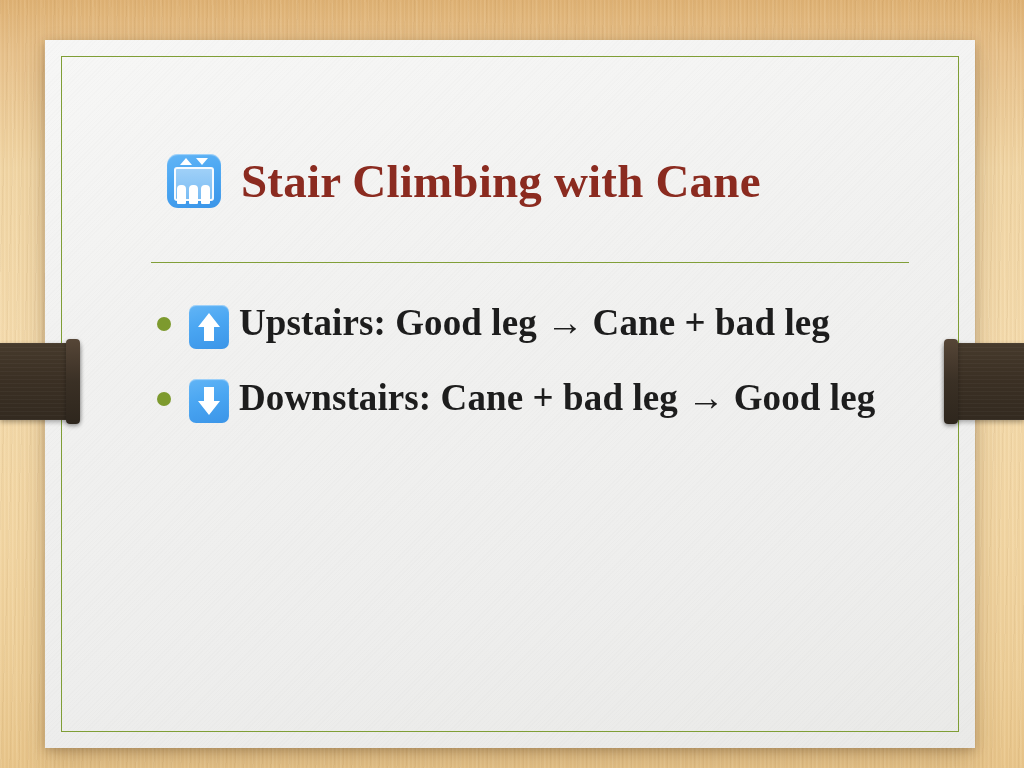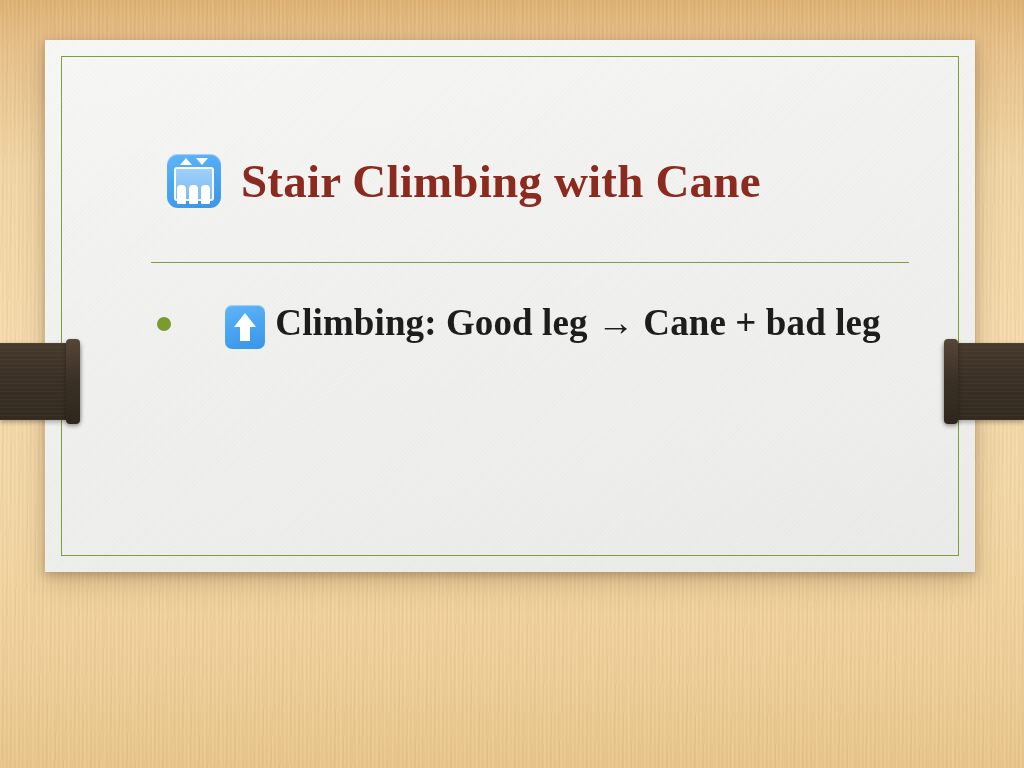--- a/index.html
+++ b/index.html
@@ -73,33 +73,32 @@
     box-shadow:0 2px 4px rgba(0,0,0,0.35);
     z-index:4;
   }
   .cap-left  { left:66px; }
   .cap-right { right:66px; }
 
   
   .slide {
     position:absolute;
     left:45px; top:40px;
-    width:930px; height:532px;
+    width:930px; height:708px;
     background:
       repeating-linear-gradient(135deg,
         rgba(0,0,0,0.012) 0px,
         rgba(0,0,0,0.012) 1px,
         transparent 1px,
         transparent 3px),
       linear-gradient(170deg,#f7f7f6 0%,#f1f1f0 40%,#eeeeed 75%,#eaeae8 100%);
     box-shadow:
       0 3px 9px rgba(90,60,25,0.30),
       0 12px 26px rgba(90,60,25,0.20);
     z-index:2;
-    text-align:center;
   }
 
   .slide-border {
     position:absolute;
     left:16px; top:16px; right:16px; bottom:16px;
     border:1.6px solid #7f9e35;
     pointer-events:none;
   }
 
   .slide-content {
@@ -252,20 +251,28 @@
     <div class="title-rule"></div>
 
     <div class="bullets">
 
       <div class="bullet">
         <span class="bullet-dot"></span>
         <span class="bullet-emoji sq arrw">
           <svg width="40" height="44" viewBox="0 0 40 44">
             <path d="M20 8 L31 22 L25 22 L25 36 L15 36 L15 22 L9 22 Z" fill="#ffffff"></path>
           </svg>
-        </span><span>Climbing: Good leg → Cane + bad leg</span>
+        </span><span>Upstairs: Good leg → Cane + bad leg</span>
       </div>
 
+      <div class="bullet">
+        <span class="bullet-dot"></span>
+        <span class="bullet-emoji sq arrw">
+          <svg width="40" height="44" viewBox="0 0 40 44">
+            <path d="M20 36 L31 22 L25 22 L25 8 L15 8 L15 22 L9 22 Z" fill="#ffffff"></path>
+          </svg>
+        </span><span>Downstairs: Cane + bad leg → Good leg</span>
+      </div>
 
 
     </div>
   </div>
 </div>
 
 </body></html>

